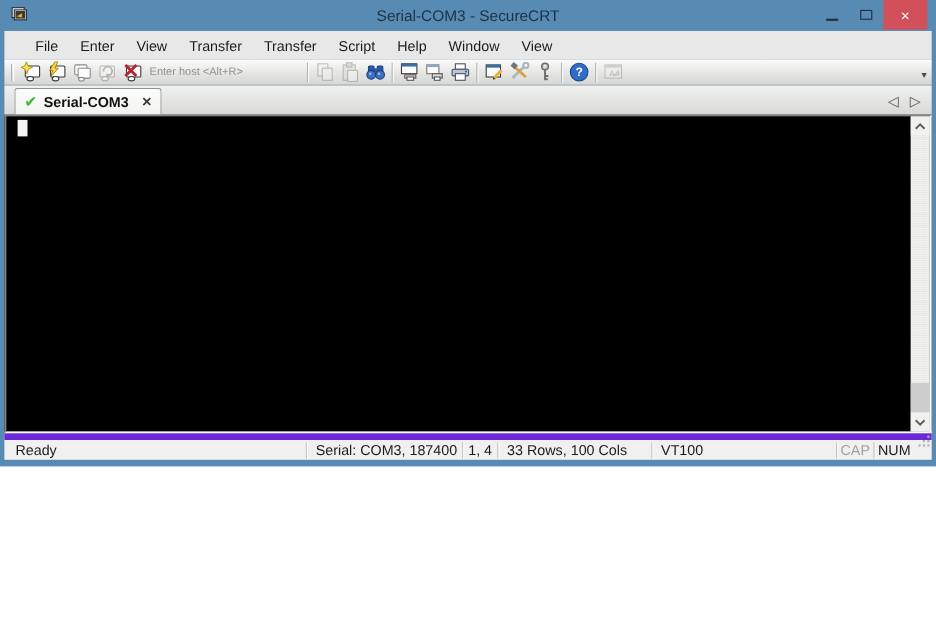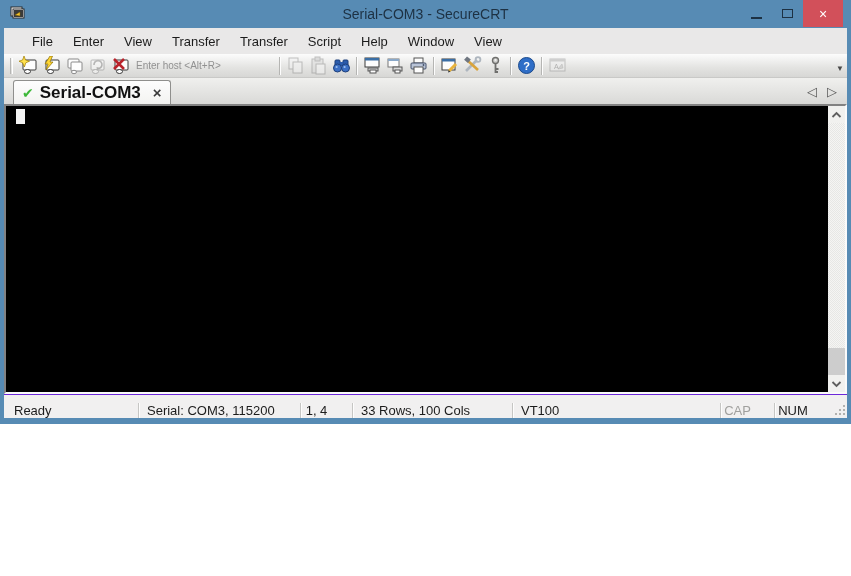--- a/index.html
+++ b/index.html
@@ -32,39 +32,39 @@
   .host-input::placeholder { color:#919191; opacity:1; }
   .tb-overflow { position:absolute; right:3px; top:5px; width:12px; text-align:center; }
   .tb-overflow .bar { height:1px; background:#4a4a4a; margin:0 2px 1px 2px; }
   .tb-overflow .arr { font-size:8px; line-height:7px; color:#4a4a4a; }
   .dim { opacity:.45; filter:grayscale(1); }
 
   
   .tabbar { height:26px; background:linear-gradient(#f0f0ee,#d9d9d7); display:flex; align-items:flex-end; padding-left:9px; flex:0 0 auto; position:relative; }
   .tab { height:24px; min-width:134px; background:linear-gradient(#fdfdfd,#f3f3f1); border:1px solid #8f8f8d; border-bottom:none; border-radius:3px 3px 0 0; display:flex; align-items:center; padding:0 8px; gap:6px; }
   .tab-check { color:#3db839; font-size:14px; font-weight:bold; }
-  .tab-label { font-weight:bold; font-size:17px; color:#111; }
+  .tab-label { font-weight:bold; font-size:13px; color:#111; }
   .tab-close { color:#3a3a3a; font-size:15px; font-weight:bold; margin-left:6px; line-height:13px; }
   .tab-scrollers { position:absolute; right:10px; top:6px; display:flex; gap:10px; color:#555; font-size:13px; }
 
   
   .term-row { flex:1 1 auto; display:flex; border-top:2px solid #828282; border-left:2px solid #828282; border-bottom:2px solid #fafafa; border-right:2px solid #fafafa; background:#000; min-height:0; }
   .screen { flex:1 1 auto; background:#000; position:relative; font-family:"DejaVu Sans Mono","Liberation Mono",monospace; color:#ddd; }
   .cursor { position:absolute; left:10px; top:3px; width:9px; height:15px; background:#f5f5f5; }
 
   
   .scrollbar { flex:0 0 17px; position:relative; background:#eeeeec;
     background-image:conic-gradient(#f5f5f3 25%, #e7e7e5 0 50%, #f5f5f3 0 75%, #e7e7e5 0); background-size:2px 2px; }
   .sb-btn { position:absolute; left:0; width:17px; height:17px; background:#f1f1ef; display:flex; align-items:center; justify-content:center; }
   .sb-up { top:0; } .sb-down { bottom:0; }
   .sb-btn svg { width:11px; height:8px; }
   .sb-thumb { position:absolute; left:0; bottom:17px; width:17px; height:27px; background:#cdcdcd; }
 
   
-  .statusbar { height:24px; background:#f1f0f0; border-top:1px solid #6d28d9; display:flex; align-items:flex-end; font-size:13px; flex:0 0 auto;gap:20px; }
+  .statusbar { height:24px; background:#f1f0f0; border-top:6px solid #6d28d9; display:flex; align-items:center; font-size:13px; flex:0 0 auto; }
   .sb-sec { display:flex; align-items:center; padding:0 8px; border-left:1px solid #c6c6c4; box-shadow:inset 1px 0 0 #fdfdfd; white-space:nowrap; }
   .sb-ready { flex:1 1 auto; border-left:none; box-shadow:none; padding-left:10px; }
   .sb-conn { width:142px; }
   .sb-pos { width:32px; justify-content:center; padding:0 2px; }
   .sb-size { width:112px; }
   .sb-emu { width:62px;margin-left:28px; }
   .sb-blank { width:106px; }
   .sb-cap { width:34px; justify-content:center; color:#a0a09e; padding:0 2px; }
   .sb-num { width:37px; justify-content:center; padding:0 2px; }
   .sb-grip { width:16px; border-left:none; box-shadow:none; position:relative; }
@@ -282,21 +282,21 @@
       <div class="sb-btn sb-down">
         <svg viewBox="0 0 11 8">
             <polyline points="1.5,2 5.5,6 9.5,2" fill="none" stroke="#5f5f5f" stroke-width="1.8"></polyline>
           </svg>
       </div>
     </div>
   </div>
 
   <div class="statusbar">
     <div class="sb-sec sb-ready">Ready</div>
-    <div class="sb-sec sb-conn">Serial: COM3, 115200</div>
+    <div class="sb-sec sb-conn">Serial: COM3, 187400</div>
     <div class="sb-sec sb-pos">1,  4</div>
     <div class="sb-sec sb-size">33 Rows, 100 Cols</div>
     <div class="sb-sec sb-emu">VT100</div>
     <div class="sb-sec sb-blank"></div>
     <div class="sb-sec sb-cap">CAP</div>
     <div class="sb-sec sb-num">NUM</div>
     <div class="sb-sec sb-grip">
       <span class="grip-dots">
         <i style="right:0;bottom:0"></i>
           <i style="right:4px;bottom:0"></i>

